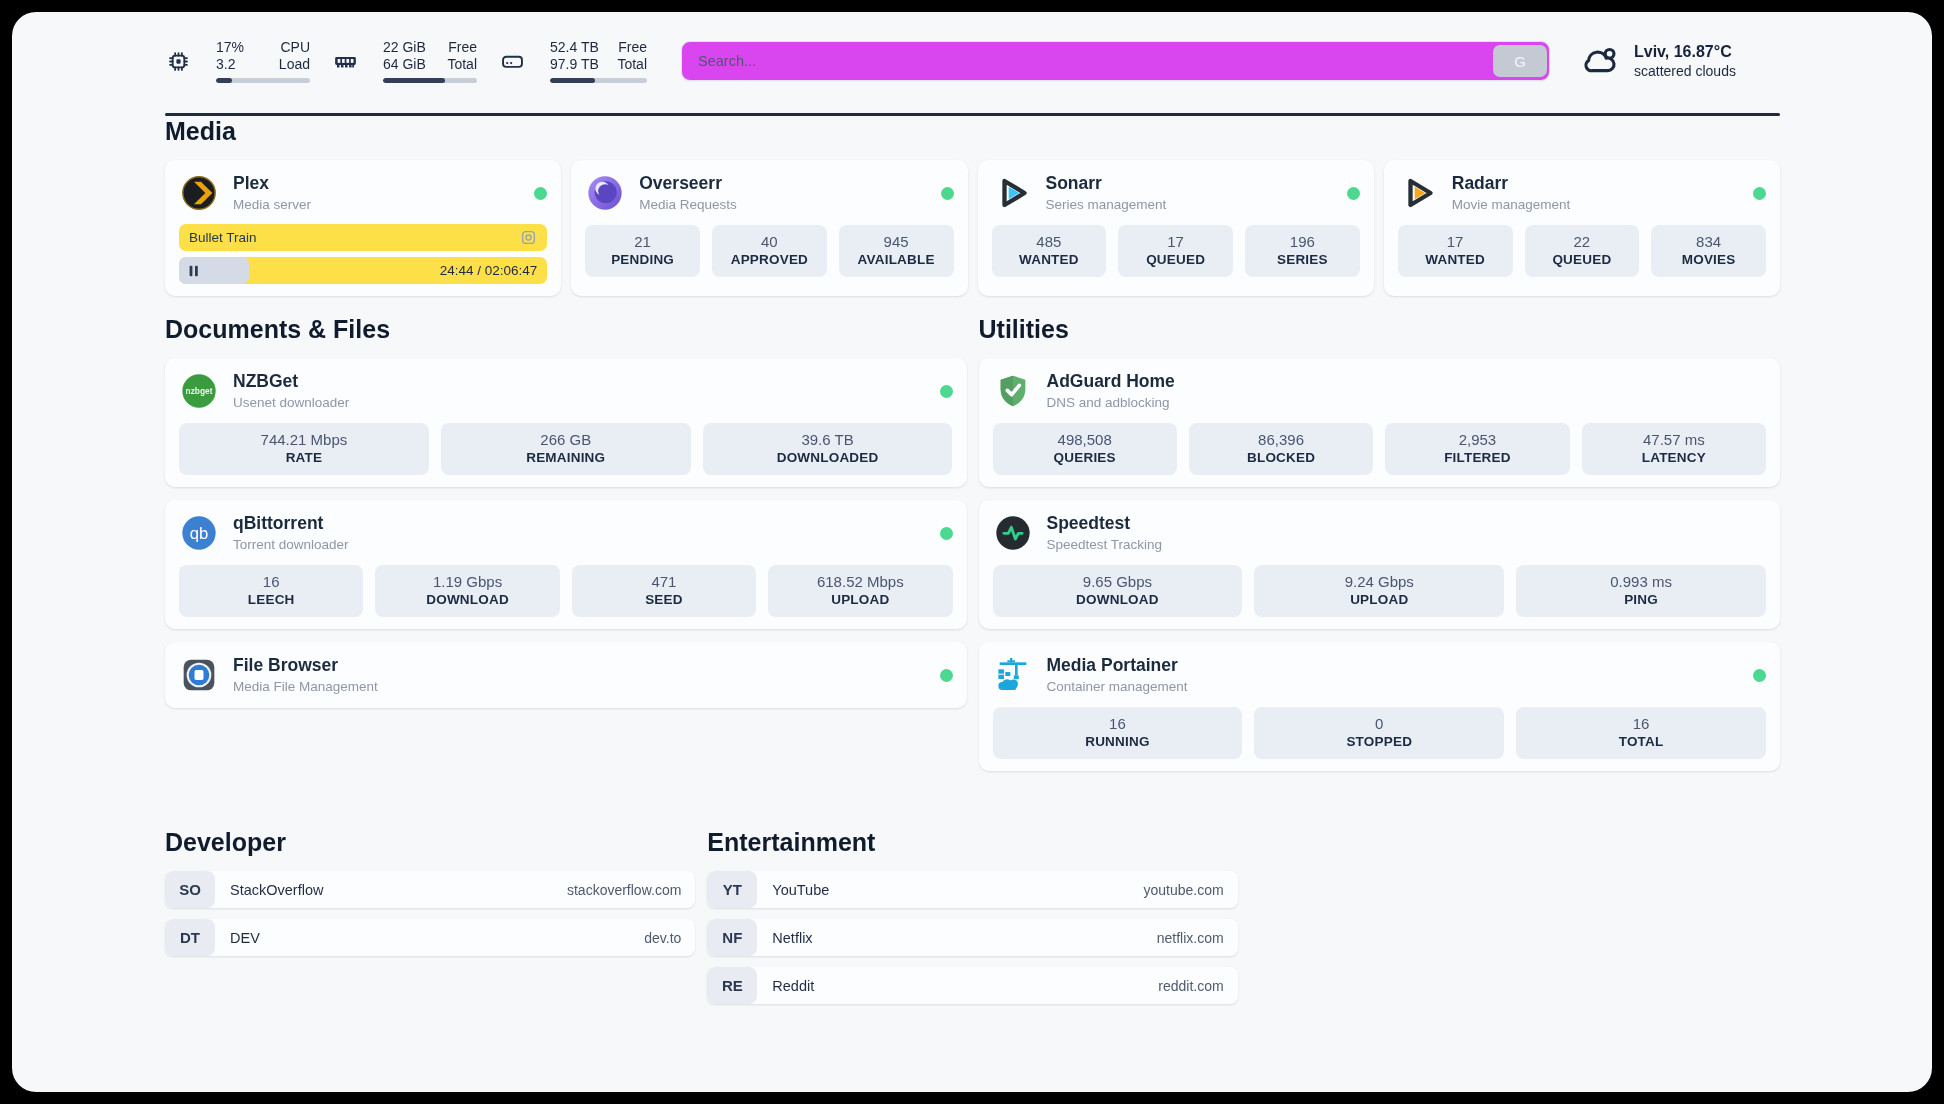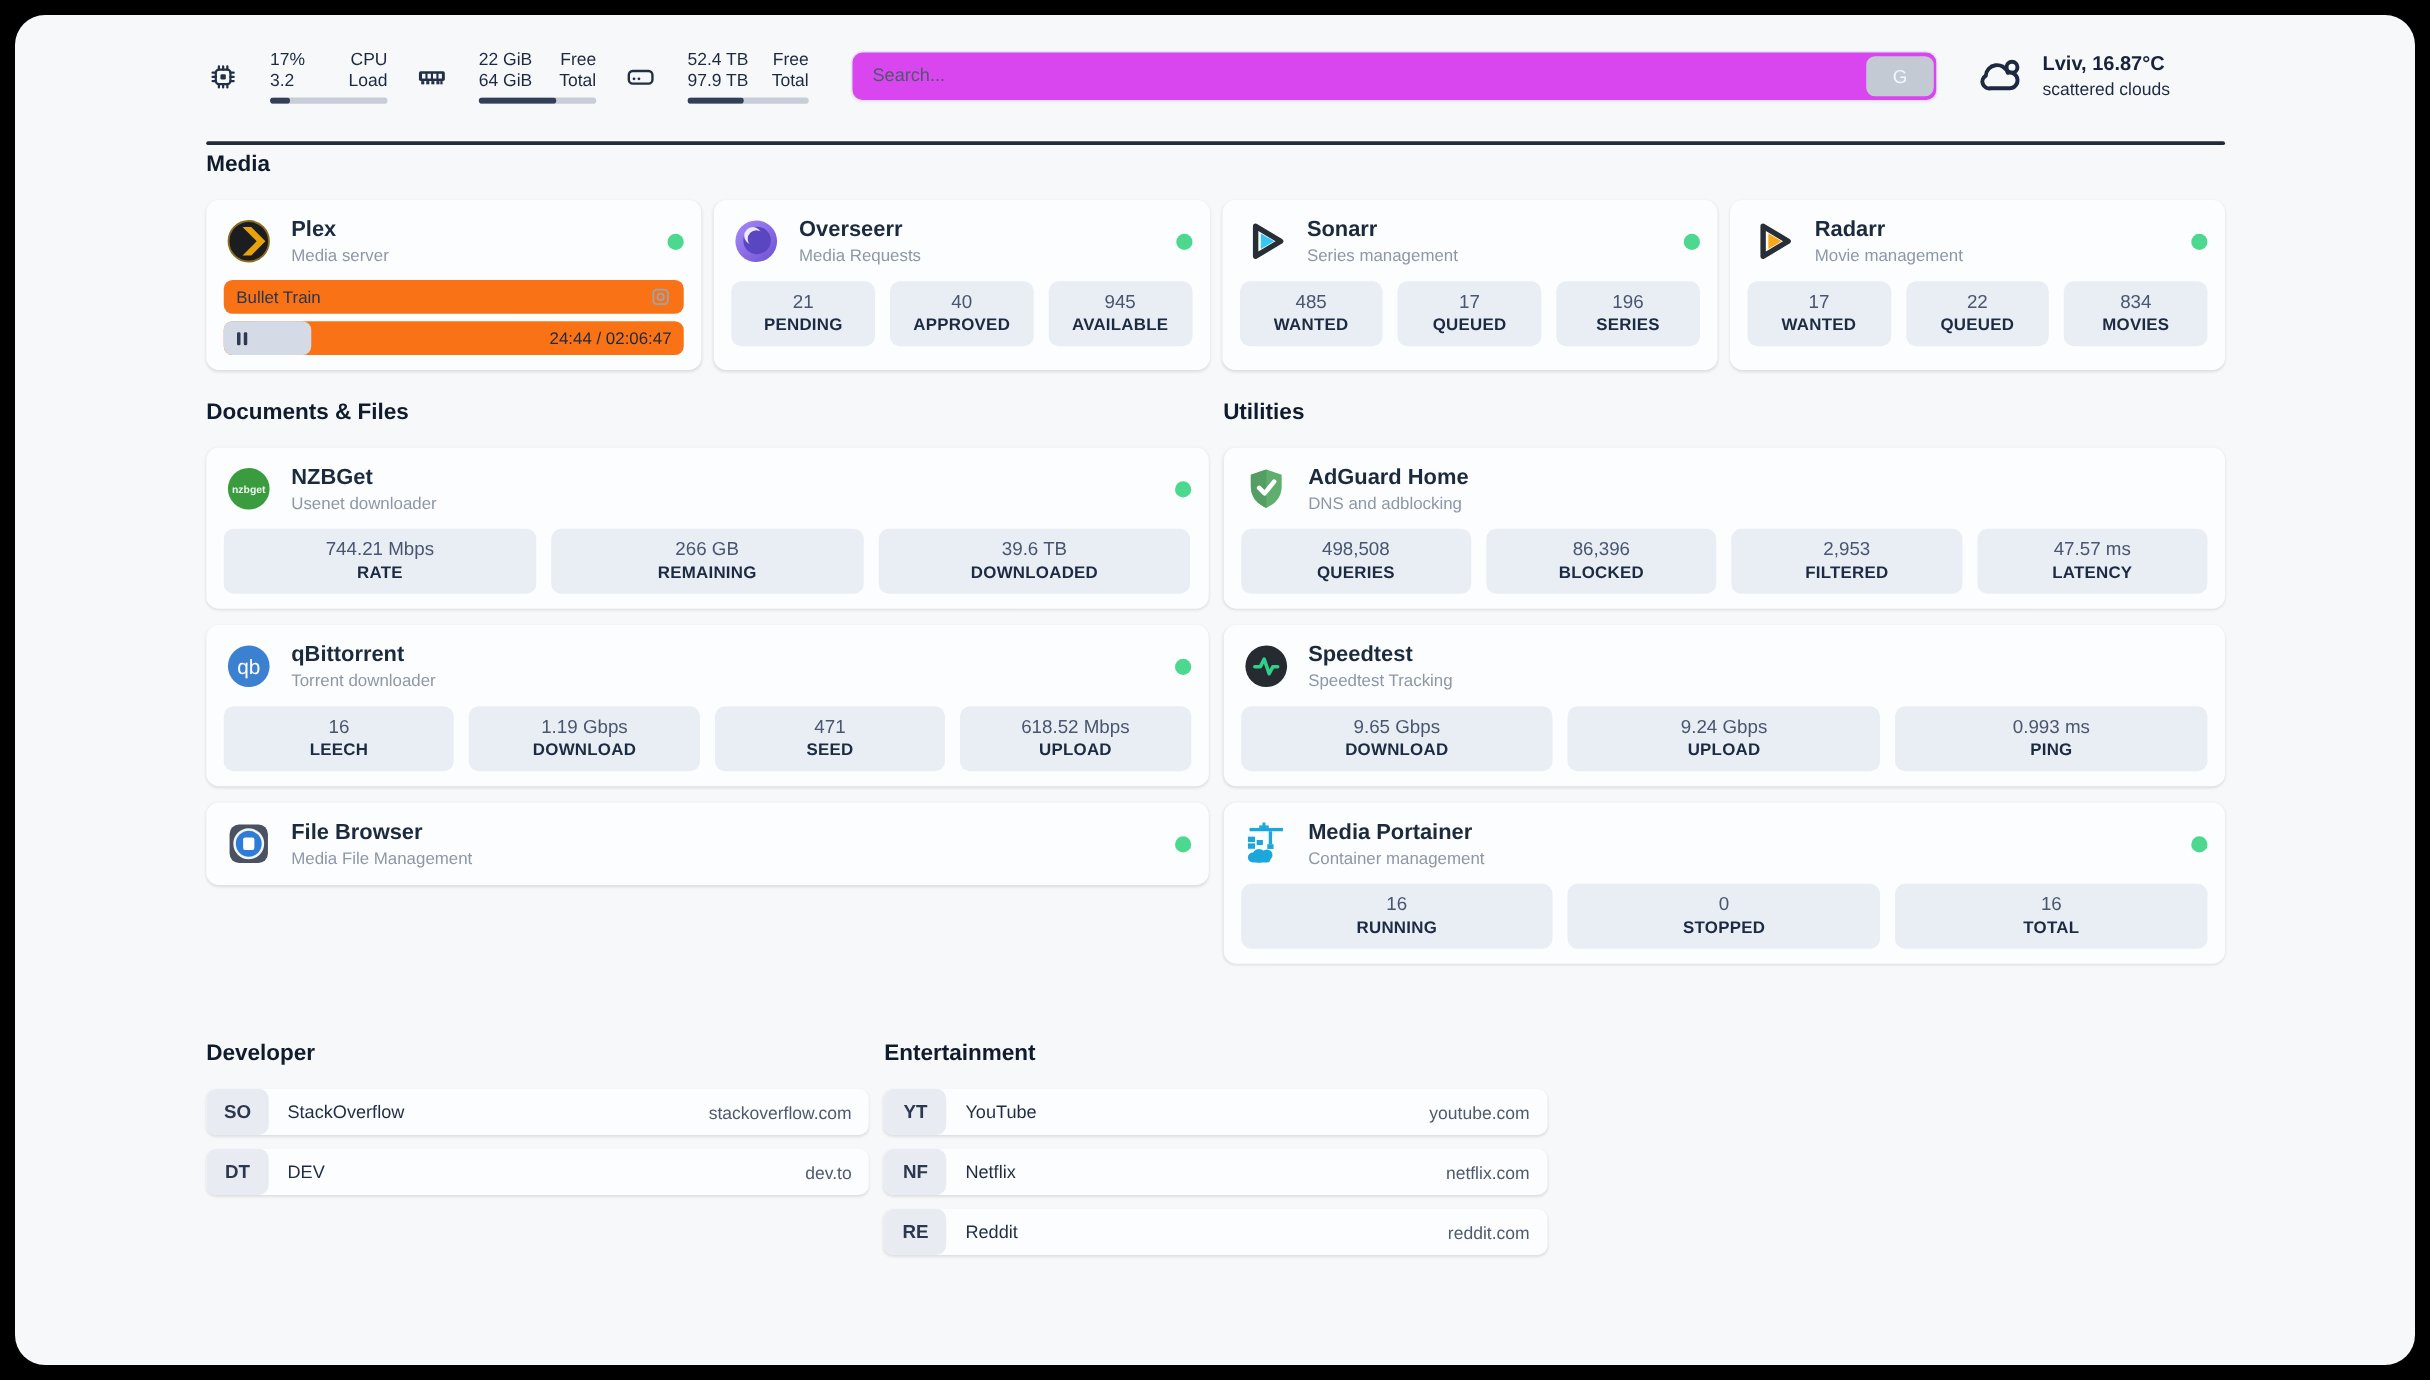--- a/index.html
+++ b/index.html
@@ -23,40 +23,40 @@
   .gbtn{width:54px;height:32px;margin:2px 2px 2px 0;border:none;border-radius:7px;background:#c3cad4;color:#f4f6f9;font-size:15px;font-family:"Liberation Sans",sans-serif;cursor:pointer;}
 
   .weather{display:flex;align-items:center;gap:12px;width:200px;flex:0 0 auto;}
   .weather .wicon{width:42px;height:42px;display:flex;}
   .wtitle{font-size:16px;font-weight:700;color:#16233a;line-height:20px;}
   .wsub{font-size:14px;color:#1d2940;line-height:18px;}
 
   .divider{height:3px;background:#202b3b;border-radius:2px;margin-top:21px;}
 
   
-  h2.sect{font-size:18px;font-weight:700;color:#101c2d;margin:0 0 14px 0;line-height:30px;}
+  h2.sect{font-size:25px;font-weight:700;color:#101c2d;margin:0 0 14px 0;line-height:30px;}
   .media-head{margin-top:74px;}
 
   
   .grid4{display:grid;grid-template-columns:repeat(4,1fr);gap:10px;}
   .card{background:#fcfdfe;border-radius:10px;box-shadow:0 1px 2px rgba(16,24,40,.05),0 1px 3px rgba(16,24,40,.07);padding:12px 14px;}
   .card-head{display:flex;align-items:center;gap:14px;height:42px;cursor:pointer;}
   .appicon{width:40px;height:40px;flex:0 0 auto;display:flex;}
   .titles{line-height:1;}
   .t{font-size:17.5px;font-weight:700;color:#1c2a3e;line-height:21px;}
   .s{font-size:13.5px;color:#8d97a8;line-height:17px;margin-top:2px;}
   .dot{width:13px;height:13px;border-radius:50%;background:#4cd98f;margin-left:auto;flex:0 0 auto;}
 
   .stats{display:flex;gap:12px;margin-top:11px;}
   .stat{flex:1;background:#e9eef5;border-radius:8px;text-align:center;padding:7px 4px 8px;}
   .stat .v{font-size:15px;color:#4a5670;line-height:19px;}
   .stat .l{font-size:13.5px;font-weight:700;color:#1c2a42;line-height:18px;letter-spacing:.2px;}
 
   
-  .pill{height:27px;background:#f97316;border-radius:7px;display:flex;align-items:center;padding:0 10px;font-size:13.5px;color:#273650;position:relative;}
+  .pill{height:27px;background:#fde047;border-radius:7px;display:flex;align-items:center;padding:0 10px;font-size:13.5px;color:#273650;position:relative;}
   .pill.now{margin-top:10px;}
   .pill.prog{margin-top:6px;}
   .pill .right{margin-left:auto;display:flex;align-items:center;}
   .pfill{position:absolute;left:0;top:0;bottom:0;border-radius:7px;background:#d5dbe6;}
   .pill .z{position:relative;z-index:1;display:flex;align-items:center;}
   .ptime{font-size:13.5px;color:#1d2940;}
 
   
   .grid2{display:grid;grid-template-columns:1fr 1fr;column-gap:12px;margin-top:18px;}
   .col .card{margin-bottom:13px;}

